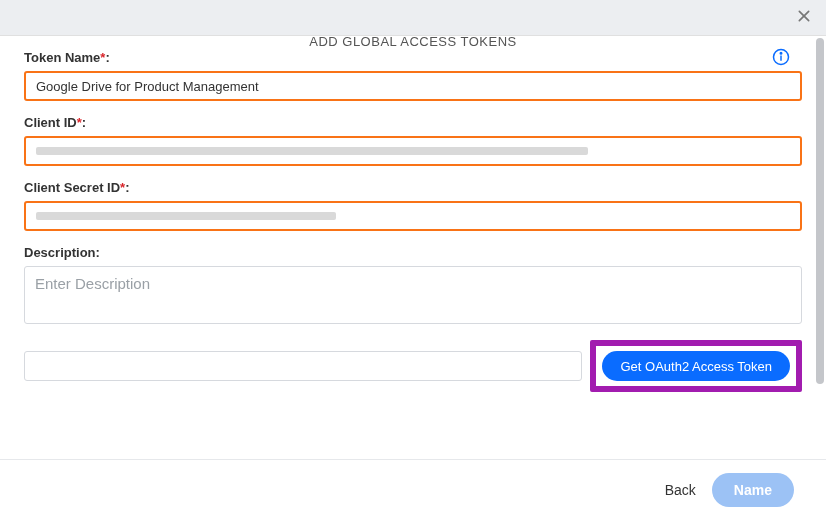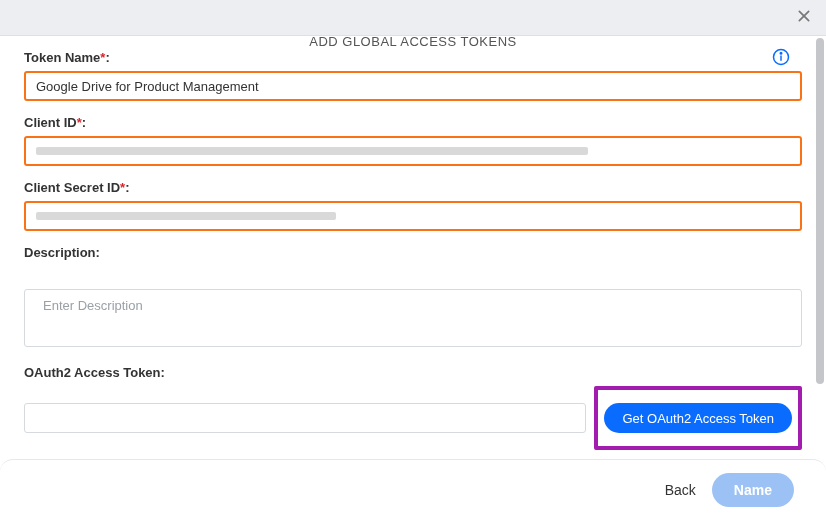--- a/index.html
+++ b/index.html
@@ -12,27 +12,27 @@
     .modal-body { flex: 1; padding: 12px 24px 0 24px; position: relative; overflow: hidden; }
     .info-row { position: absolute; right: 36px; top: 12px; }
     .info-icon { color: #0a6cff; width: 18px; height: 18px; display: inline-flex; align-items: center; justify-content: center; }
     .info-icon svg { width: 18px; height: 18px; }
     .form-group { margin-bottom: 12px; }
     .form-label { font-size: 13px; font-weight: bold; color: #333; display: inline-block; margin-bottom: 6px; text-align: center; }
     .req { color: #d9242a; font-weight: bold; }
     .colon { color: #333; }
     .form-input { width: 100%; height: 30px; border: 2px solid #f97316; border-radius: 3px; padding: 0 10px; font-size: 13px; color: #333; background: #fff; }
     .form-input::placeholder { color: #9aa0a6; }
-    .textarea { width: 100%; height: 58px; border: 1px solid #d6d9de; border-radius: 3px; padding: 8px 18px; font-size: 13px; resize: none; font-family: Arial, sans-serif; color: #333; margin-top: 23px; }
+    .textarea { width: 100%; height: 58px; border: 1px solid #d6d9de; border-radius: 3px; padding: 8px 10px; font-size: 15px; resize: none; font-family: Arial, sans-serif; color: #333; }
     .textarea::placeholder { color: #9aa0a6; }
     .oauth-row { display: flex; align-items: center; gap: 8px; }
     .oauth-input { flex: 1; height: 30px; border: 1px solid #d6d9de; border-radius: 3px; padding: 0 10px; font-size: 13px; }
-    .oauth-btn-wrap { border: 4px solid #a21caf; padding: 13px 6px; border-radius: 2px; }
+    .oauth-btn-wrap { border: 6px solid #a21caf; padding: 5px 6px; border-radius: 2px; }
     .oauth-btn { background: #0a6cff; color: #fff; border: none; border-radius: 16px; height: 30px; padding: 0 18px; font-size: 13px; cursor: pointer; font-weight: 500; }
-    .modal-footer { border-top: 1px solid #e6e8eb; height: 60px; display: flex; align-items: center; justify-content: flex-end; padding: 0 32px; gap: 16px; border-radius: 13px; }
+    .modal-footer { border-top: 1px solid #e6e8eb; height: 60px; display: flex; align-items: center; justify-content: flex-end; padding: 0 32px; gap: 16px; }
     .back-link { font-size: 14px; color: #333; cursor: pointer; }
     .done-btn { background: #9cc2f5; color: #fff; border: none; border-radius: 18px; height: 34px; padding: 0 22px; font-size: 14px; font-weight: 600; cursor: pointer; }
     .scroll-track { position: absolute; right: 2px; top: 38px; width: 8px; height: 346px; background: transparent; border-radius: 4px; }
     .scroll-thumb { width: 8px; background: #c4c6ca; border-radius: 4px; height: 346px; }
     .redact-bar { display: inline-block; height: 8px; background: #d9d9d9; border-radius: 2px; filter: blur(0.6px); vertical-align: middle; }
   </style>
 </head>
 <body>
 
 <div class="modal">
@@ -78,21 +78,20 @@
       </div>
     </div>
 
 
     <div class="form-group">
       <label class="form-label"><span>Description</span><span class="colon">:</span></label>
       <textarea class="textarea" placeholder="Enter Description" style=""></textarea>
     </div>
 
     <div class="form-group">
-      <label class="form-label"><span>OAuth2 Access Token</span><span class="colon">:</span></label>
       <div class="oauth-row">
         <input class="oauth-input" type="text" value="" style="">
         <div class="oauth-btn-wrap">
           <button class="oauth-btn">Get OAuth2 Access Token</button>
         </div>
       </div>
     </div>
   </div>
 
   <div class="modal-footer">

